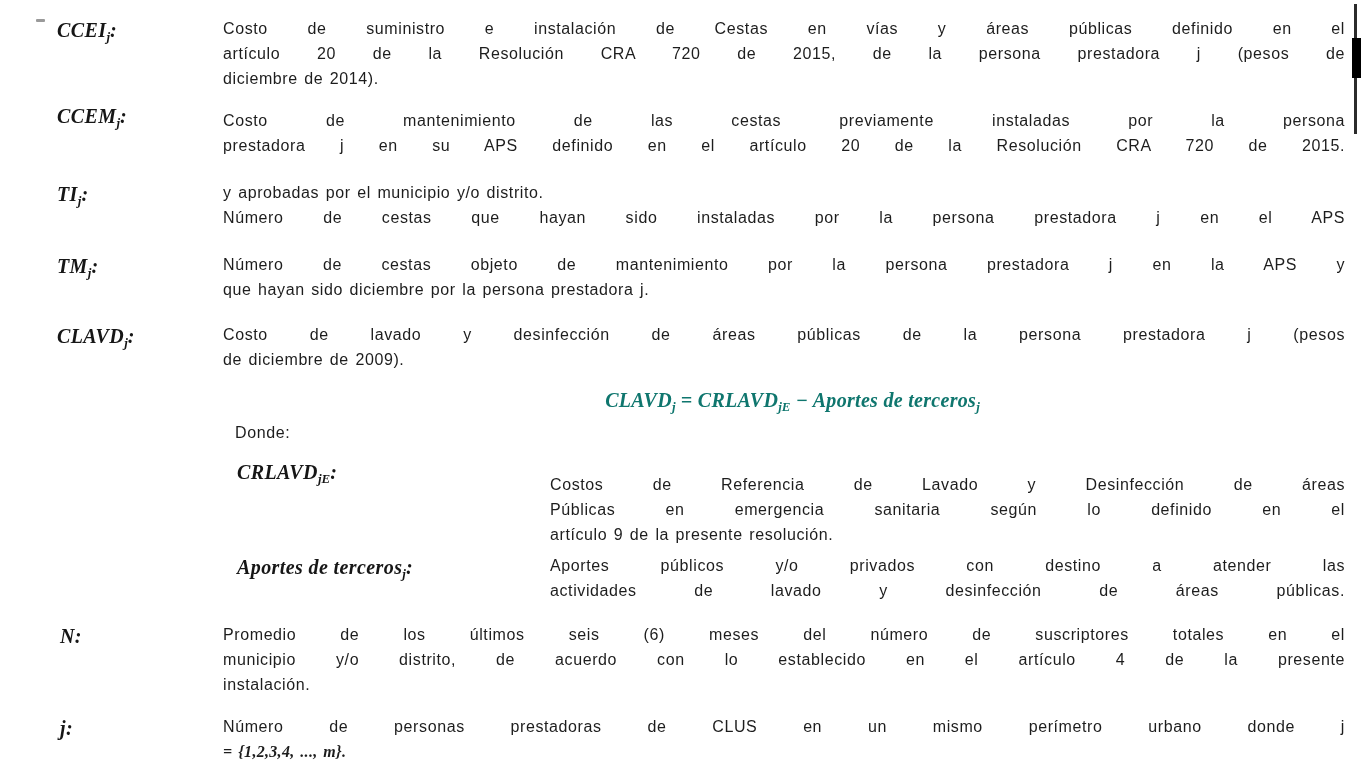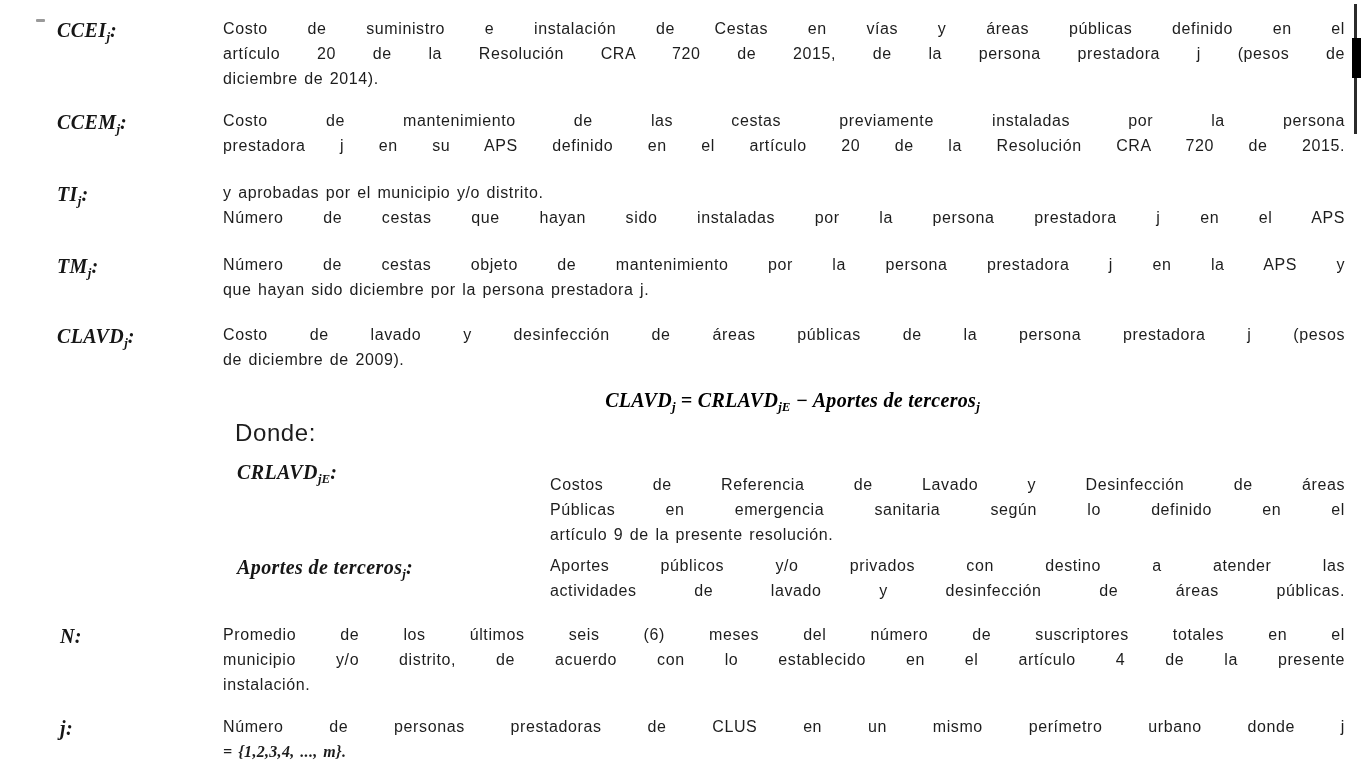--- a/index.html
+++ b/index.html
@@ -39,25 +39,25 @@
   }
   .formula{
     position:absolute;
     font-family:"Liberation Serif", serif;
     font-style:italic;
     font-weight:700;
     font-size:20px;
     line-height:25px;
     text-align:center;
     letter-spacing:0.3px;
-    color:#000000;
+    color:#0f766e;
   }
   .plain-label{
     position:absolute;
-    font-size:24px;
+    font-size:16px;
     letter-spacing:0.6px;
     line-height:25px;
   }
   .math-line{
     font-family:"Liberation Serif", serif;
     font-style:italic;
     font-weight:600;
     letter-spacing:0.3px;
   }
   
@@ -75,21 +75,21 @@
   <div class="artifact a-vline"></div>
   <div class="artifact a-blob"></div>
 
   <div class="term" style="left:57px;top:18px"><span>CCEI</span><sub>j</sub><span>:</span></div>
   <div class="def" style="left:223px;top:16px;width:1122px">
     <div class="ln j">Costo de suministro e instalación de Cestas en vías y áreas públicas definido en el</div>
     <div class="ln j">artículo 20 de la Resolución CRA 720 de 2015, de la persona prestadora j (pesos de</div>
     <div class="ln">diciembre de 2014).</div>
   </div>
 
-  <div class="term" style="left:57px;top:110px"><span>CCEM</span><sub>j</sub><span>:</span></div>
+  <div class="term" style="left:57px;top:104px"><span>CCEM</span><sub>j</sub><span>:</span></div>
   <div class="def" style="left:223px;top:108px;width:1122px">
     <div class="ln j">Costo de mantenimiento de las cestas previamente instaladas por la persona</div>
     <div class="ln j">prestadora j en su APS definido en el artículo 20 de la Resolución CRA 720 de 2015.</div>
   </div>
 
   <div class="term" style="left:57px;top:182px"><span>TI</span><sub>j</sub><span>:</span></div>
   <div class="def" style="left:223px;top:180px;width:1122px">
     <div class="ln">y aprobadas por el municipio y/o distrito.</div>
     <div class="ln j">Número de cestas que hayan sido instaladas por la persona prestadora j en el APS</div>
   </div>

